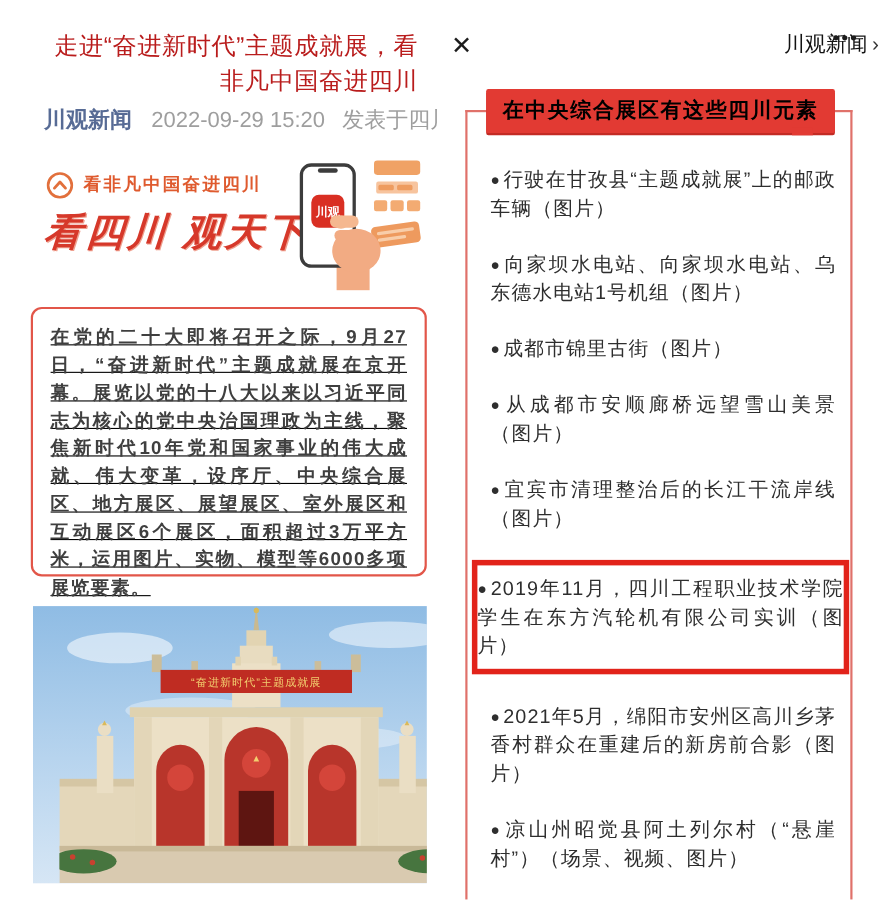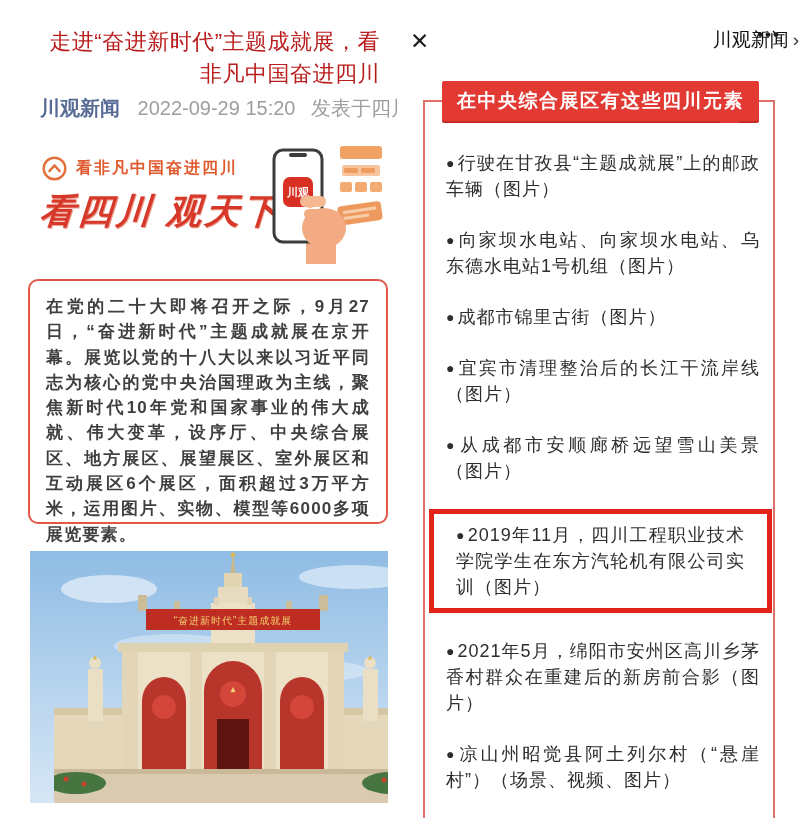--- a/index.html
+++ b/index.html
@@ -17,49 +17,49 @@
 
   .promo-banner { position:absolute; left:28px; top:138px; width:360px; height:126px; }
   .follow-row { position:absolute; left:14px; top:18px; display:flex; align-items:center; }
   .follow-circle { width:25px; height:25px; margin-right:9px; flex:0 0 auto; }
   .follow-text { font-size:16px; font-weight:700; color:#df5a2e; letter-spacing:2px; }
   .slogan { position:absolute; left:12px; top:50px; font-size:35px; font-weight:800; font-style:italic;
     color:#d6382a; letter-spacing:3px; transform:skewX(-4deg); text-shadow:1px 1px 0 #efa08f; }
   .phone-illu { position:absolute; right:2px; top:2px; }
 
   .summary-box { position:absolute; left:28px; top:279px; width:360px; height:245px;
-    border:2.5px solid #e25649; border-radius:10px; padding:13px 16px; background:#fff; }
+    border:2.5px solid #e25649; border-radius:10px; padding:13px 16px; background:#fff;text-decoration:underline; }
   .summary-text { font-size:17px; line-height:25.3px; font-weight:600; color:#3f3f3f;
     text-align:justify; letter-spacing:1.2px; }
 
   .article-photo { position:absolute; left:30px; top:551px; width:358px; height:252px;
     background:linear-gradient(#8fbce4 0%, #b7d4ee 55%, #d6e6f5 100%); overflow:hidden;padding-left:24px; }
   .article-photo svg { display:block; }
 
   
   .right-col { position:absolute; left:400px; top:0; width:399px; height:818px; background:#fff; }
   .navbar { position:absolute; left:0; top:24px; width:399px; height:34px; }
   .nav-close { position:absolute; left:10px; top:2px; font-size:23px; font-weight:300; color:#1c1c1c; line-height:30px; }
   .nav-title { position:absolute; left:0; top:3px; width:100%; text-align:right;
     font-size:19px; color:#121212; font-weight:500; }
   .nav-title .chev { font-weight:400; color:#333; margin-left:4px; }
   .nav-more { position:absolute; right:18px; top:1px; font-size:17px; letter-spacing:2px; color:#1c1c1c; font-weight:700; }
 
   .section-frame { position:absolute; left:23px; top:100px; width:352px; height:718px;
     border-top:2px solid #e0716a; border-left:2px solid #e0716a; border-right:2px solid #e0716a; border-bottom:none; }
   .section-badge { position:absolute; left:42px; top:81px; height:40px; line-height:40px;
-    padding:0 15px; background:#e23a33; color:#ffffff; font-size:19px; font-weight:700;
+    padding:0 15px; background:#e23a33; color:#000000; font-size:19px; font-weight:700;
     letter-spacing:1.5px; border-radius:2px; box-shadow:0 2px 0 #c32b24; }
   .badge-dash { position:absolute; left:320px; top:116px; width:19px; height:7px; background:#e23a33; }
 
   .element-list { position:absolute; left:46px; top:150px; width:314px; }
   .list-item { font-size:18px; line-height:26px; color:#2e2e2e; font-weight:500;
     text-align:justify; letter-spacing:1px; margin-bottom:25px; }
   .list-item .bullet { font-size:14px; vertical-align:1px; margin-right:2px; }
-  .list-item.highlight { border:5px solid #e2231a; padding:8px 22px; margin-left:-17px; margin-right:-12px; }
+  .list-item.highlight { border:5px solid #e2231a; padding:8px 0; margin-left:-17px; margin-right:-12px; }
 
   .icon-svg { display:block; }
 </style>
 </head>
 <body>
 
 <div class="canvas">
 
   <div class="left-col">
 
@@ -194,22 +194,22 @@
     </div>
 
     <div class="section-frame"></div>
     <div class="section-badge">在中央综合展区有这些四川元素</div>
     <div class="badge-dash"></div>
 
     <div class="element-list">
         <p class="list-item"><span class="bullet">●</span><span class="item-text">行驶在甘孜县“主题成就展”上的邮政车辆（图片）</span></p>
         <p class="list-item"><span class="bullet">●</span><span class="item-text">向家坝水电站、向家坝水电站、乌东德水电站1号机组（图片）</span></p>
         <p class="list-item"><span class="bullet">●</span><span class="item-text">成都市锦里古街（图片）</span></p>
+        <p class="list-item"><span class="bullet">●</span><span class="item-text">从成都市安顺廊桥远望雪山美景（图片）</span></p>
         <p class="list-item"><span class="bullet">●</span><span class="item-text">宜宾市清理整治后的长江干流岸线（图片）</span></p>
-        <p class="list-item"><span class="bullet">●</span><span class="item-text">从成都市安顺廊桥远望雪山美景（图片）</span></p>
         <p class="list-item highlight"><span class="bullet">●</span><span class="item-text">2019年11月，四川工程职业技术学院学生在东方汽轮机有限公司实训（图片）</span></p>
         <p class="list-item"><span class="bullet">●</span><span class="item-text">2021年5月，绵阳市安州区高川乡茅香村群众在重建后的新房前合影（图片）</span></p>
         <p class="list-item"><span class="bullet">●</span><span class="item-text">凉山州昭觉县阿土列尔村（“悬崖村”）（场景、视频、图片）</span></p>
       </div>
 
   </div>
 
 </div>
 
 </body></html>

